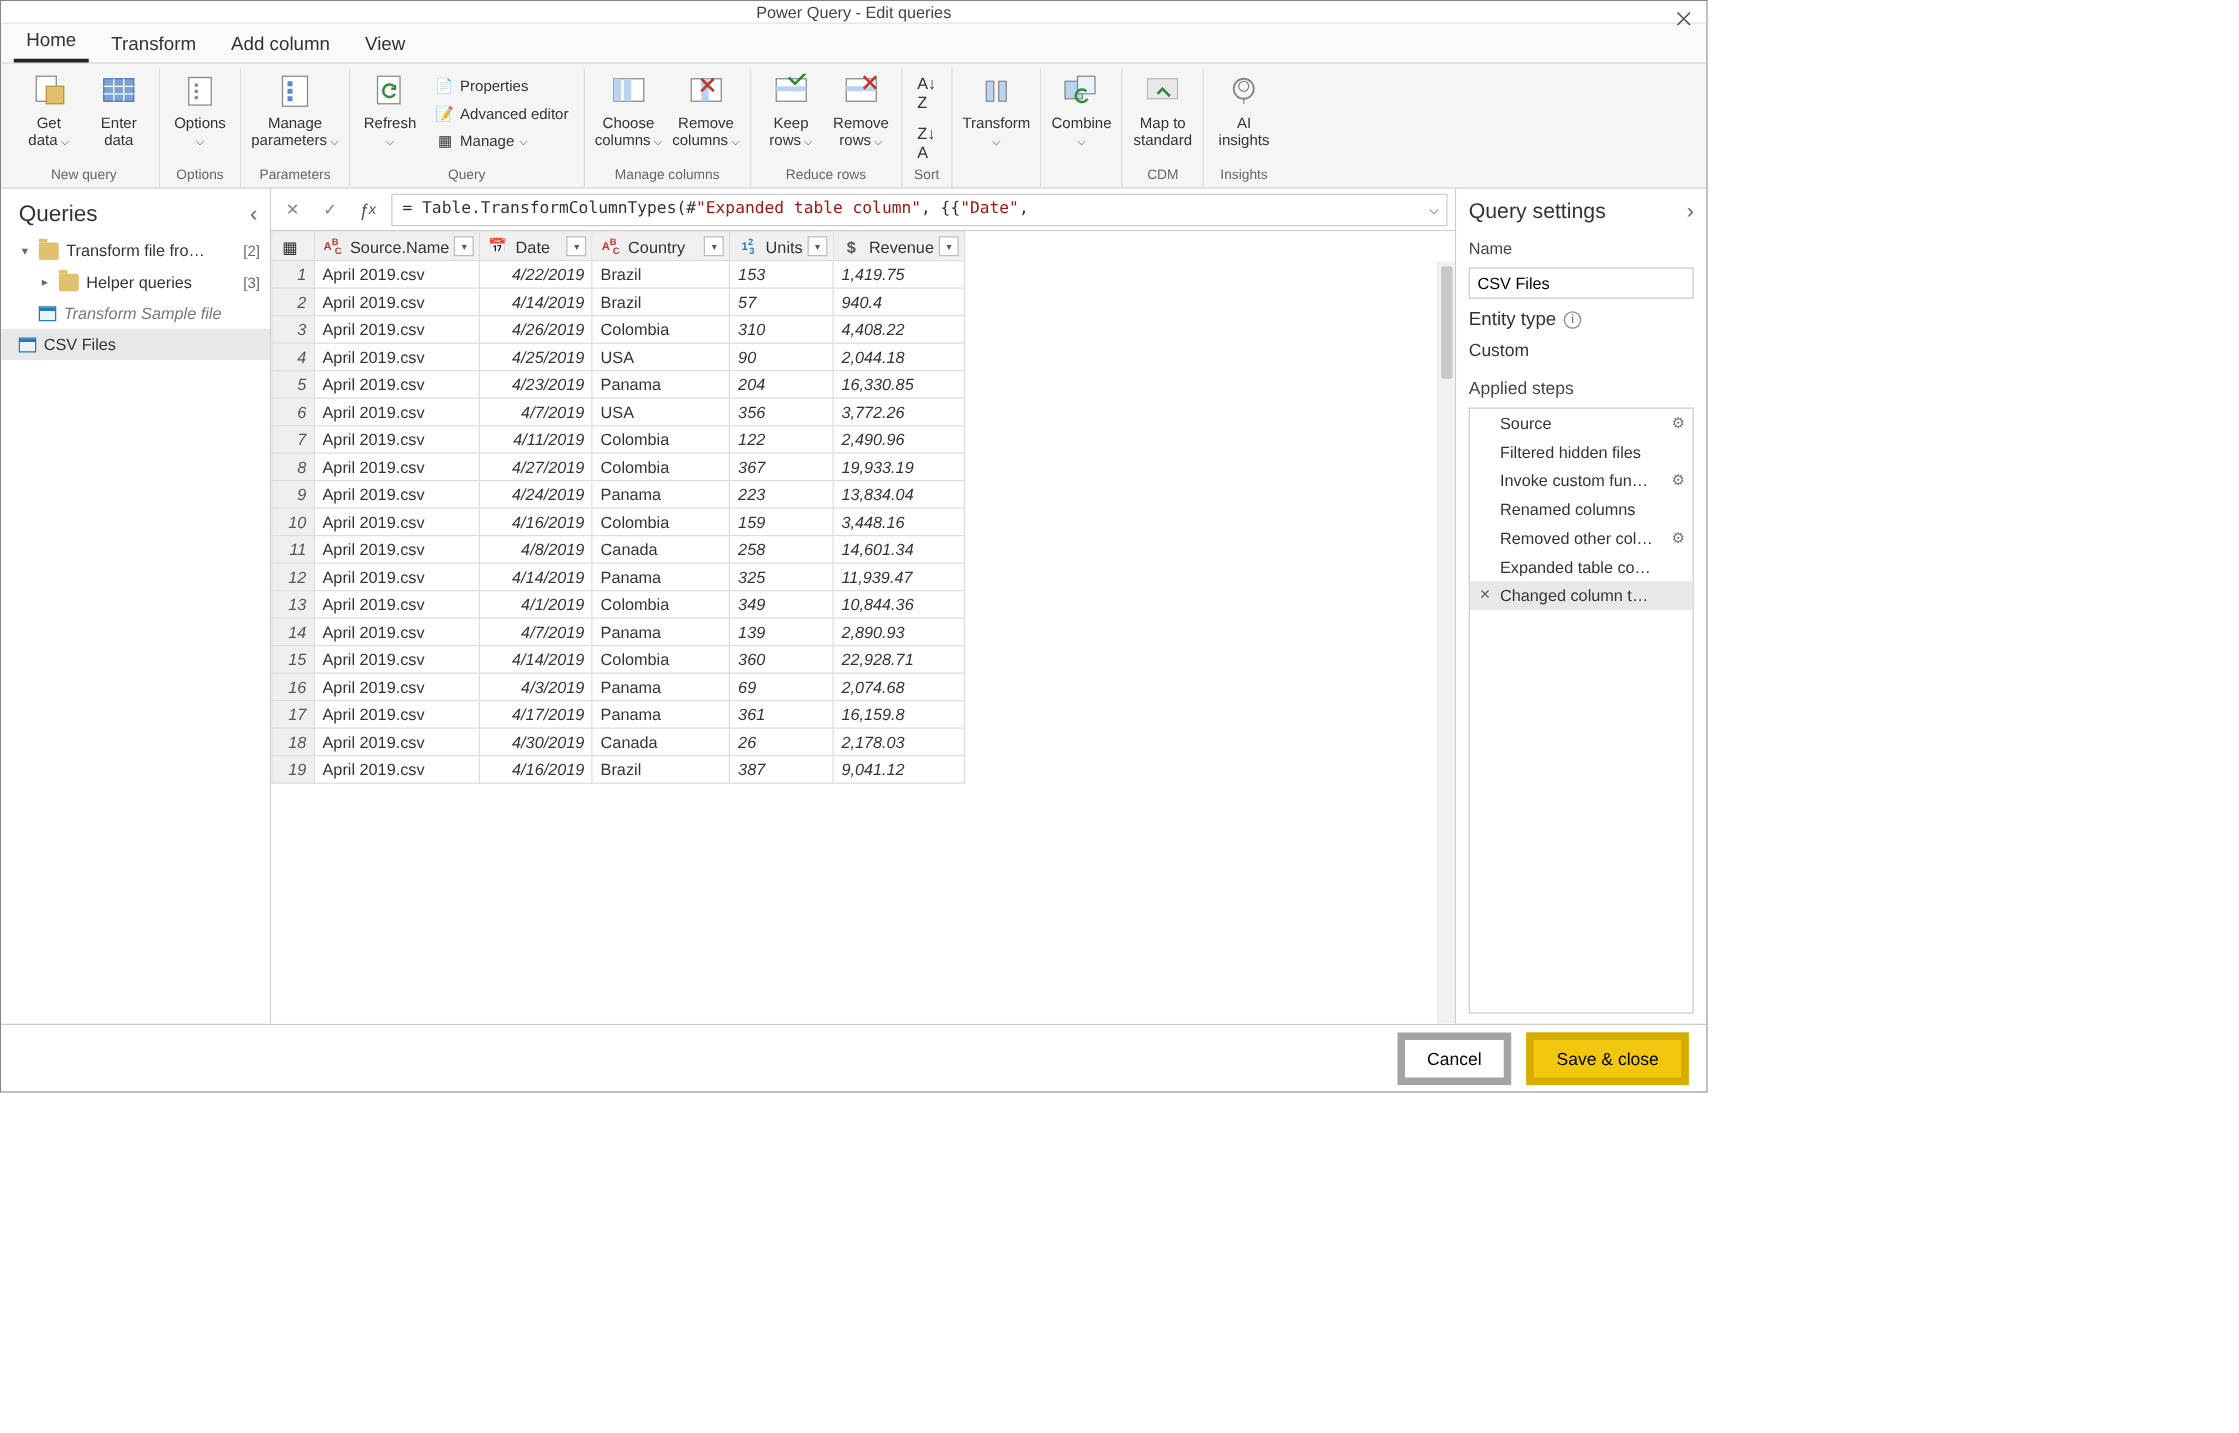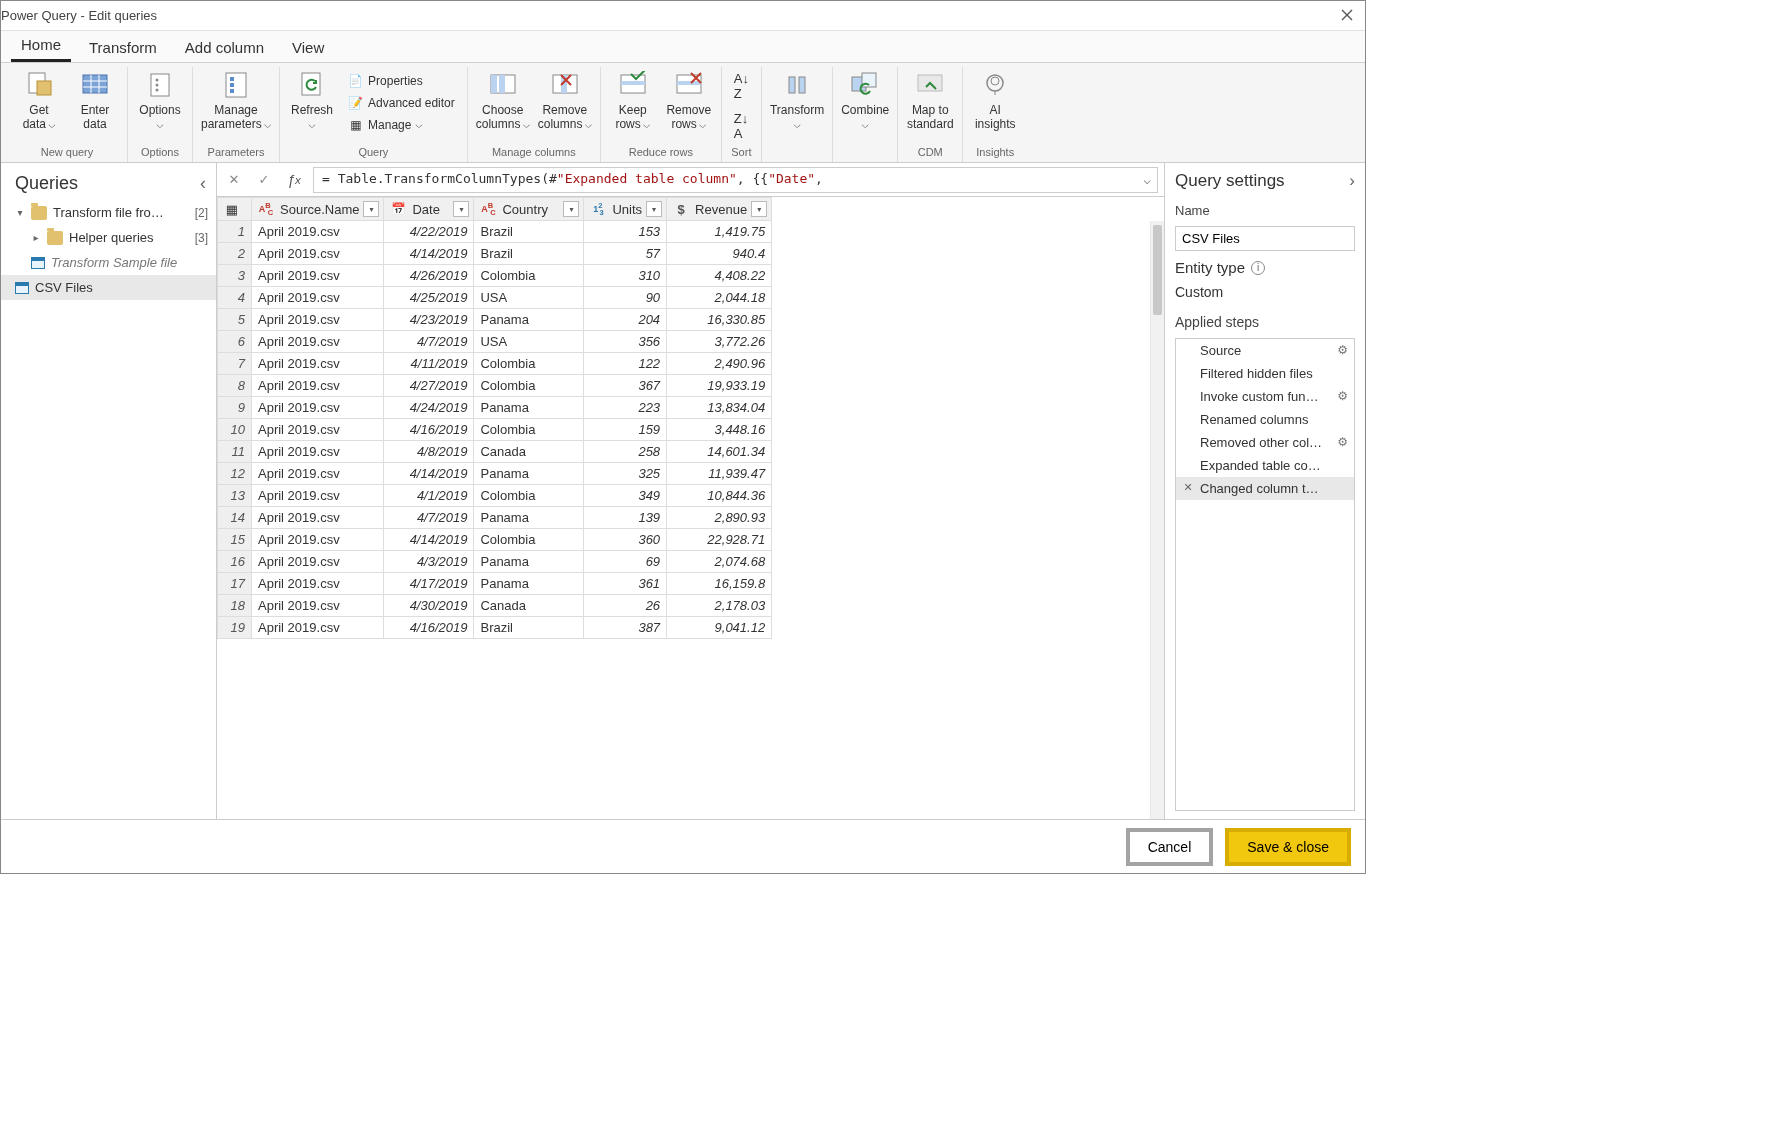--- a/index.html
+++ b/index.html
@@ -1,20 +1,20 @@
 <!DOCTYPE html>
 <html><head>
 <meta charset="utf-8">
 <style>
   * { box-sizing: border-box; margin: 0; padding: 0; }
   html, body { width: 100%; height: 100%; font-family: "Segoe UI", Arial, sans-serif; font-size: 13px; color: #333; background: #fff; }
   .window { width: 1366px; height: 874px; display: flex; flex-direction: column; border: 1px solid #888; background: #fff; position: relative; }
 
   
-  .title-bar { height: 30px; display: flex; align-items: center; position: relative; background: #fff; border-bottom: 1px solid #e1e1e1; }
+  .title-bar { height: 18px; display: flex; align-items: center; justify-content: center; position: relative; background: #fff; border-bottom: 1px solid #e1e1e1; }
   .title-bar .title { font-size: 13px; color: #444; }
   .title-bar .close { position: absolute; right: 8px; top: 4px; width: 20px; height: 20px; display: flex; align-items: center; justify-content: center; cursor: pointer; }
 
   
   .tabs { height: 32px; display: flex; align-items: flex-end; padding-left: 10px; gap: 8px; background: #fafafa; border-bottom: 1px solid #d0d0d0; }
   .tab { padding: 6px 10px; font-size: 15px; color: #333; cursor: pointer; }
   .tab.active { border-bottom: 3px solid #222; font-weight: 400; }
 
   
   .ribbon { height: 100px; display: flex; align-items: stretch; background: #f5f5f5; border-bottom: 1px solid #ccc; padding: 4px 6px 0 6px; overflow: hidden; }
@@ -58,42 +58,42 @@
   table.grid th, table.grid td { border:1px solid #ddd; font-size:13px; height:22px; }
   table.grid th { background:#f0f0f0; text-align:left; font-weight:normal; padding:0; position:relative;}
   .col-h { display:flex; align-items:center; padding:0 4px; gap:4px; height:22px; }
   .col-h .icon { width:20px; display:flex; align-items:center; justify-content:center;}
   .col-h .name { flex:1; white-space:nowrap; }
   .col-h .dd { width:16px; height:16px; border:1px solid #bbb; background:#fff; display:flex; align-items:center; justify-content:center; font-size:8px; color:#555; cursor:pointer;}
   th.col-source { background:#f8ecb5; }
   th.rownum-h { width:34px; background:#f0f0f0; text-align:center;}
   td.rownum { width:34px; background:#efefef; text-align:right; padding-right:6px; color:#555; font-style:italic;}
   td.txt { padding:0 6px; }
-  td.num { padding:0 6px; text-align:right; font-style:italic; }
+  td.num { padding:0 6px; font-style:italic; }
   td.date { padding:0 6px; text-align:right; font-style:italic;}
   .vscroll { position:absolute; right:0; top:24px; bottom:0; width:14px; background:#f1f1f1; border-left:1px solid #e5e5e5;}
   .vscroll .thumb { position:absolute; left:2px; right:2px; top:4px; height:90px; background:#c8c8c8; border-radius:2px;}
 
   
   .settings-pane { width:200px; background:#fff; padding:8px 10px 8px 10px; display:flex; flex-direction:column; gap:8px; }
   .settings-header { display:flex; align-items:center; justify-content:space-between; font-size:17px; color:#333; padding-bottom:4px;}
   .sec-label { font-size:13px; color:#444; }
   .name-input { border:1px solid #ccc; padding:4px 6px; font-size:13px; width:100%; }
   .entity-row { display:flex; align-items:center; gap:6px; font-size:14px;}
   .info-ico { width:14px; height:14px; border:1px solid #888; border-radius:50%; display:flex; align-items:center; justify-content:center; font-size:10px; color:#666;}
   .steps-box { border:1px solid #ccc; flex:1; overflow:hidden; }
   .step { display:flex; gap:6px; padding:4px 6px; font-size:13px; cursor:pointer; }
   .step .gear { margin-left:auto; color:#777; font-size:12px;}
   .step .x { width:12px; text-align:center; color:#666; font-size:11px;}
   .step.selected { background:#e8e8e8; }
   .step .x-pl { width:12px; }
 
   
   .footer { height:54px; border-top:1px solid #ccc; display:flex; align-items:center; justify-content:flex-end; gap:12px; padding:0 14px; background:#fff;}
-  .btn { padding:7px 18px; font-size:14px; border:4px solid #a3a3a3; background:#fff; cursor:pointer; }
+  .btn { padding:7px 18px; font-size:14px; border:6px solid #a3a3a3; background:#fff; cursor:pointer; }
   .btn.primary { background:#f2c80f; border-color:#d6ad00; }
 
   
   .chevron { font-size:9px; color:#555; }
 </style>
 </head>
 <body>
 
 <div class="window">
 

